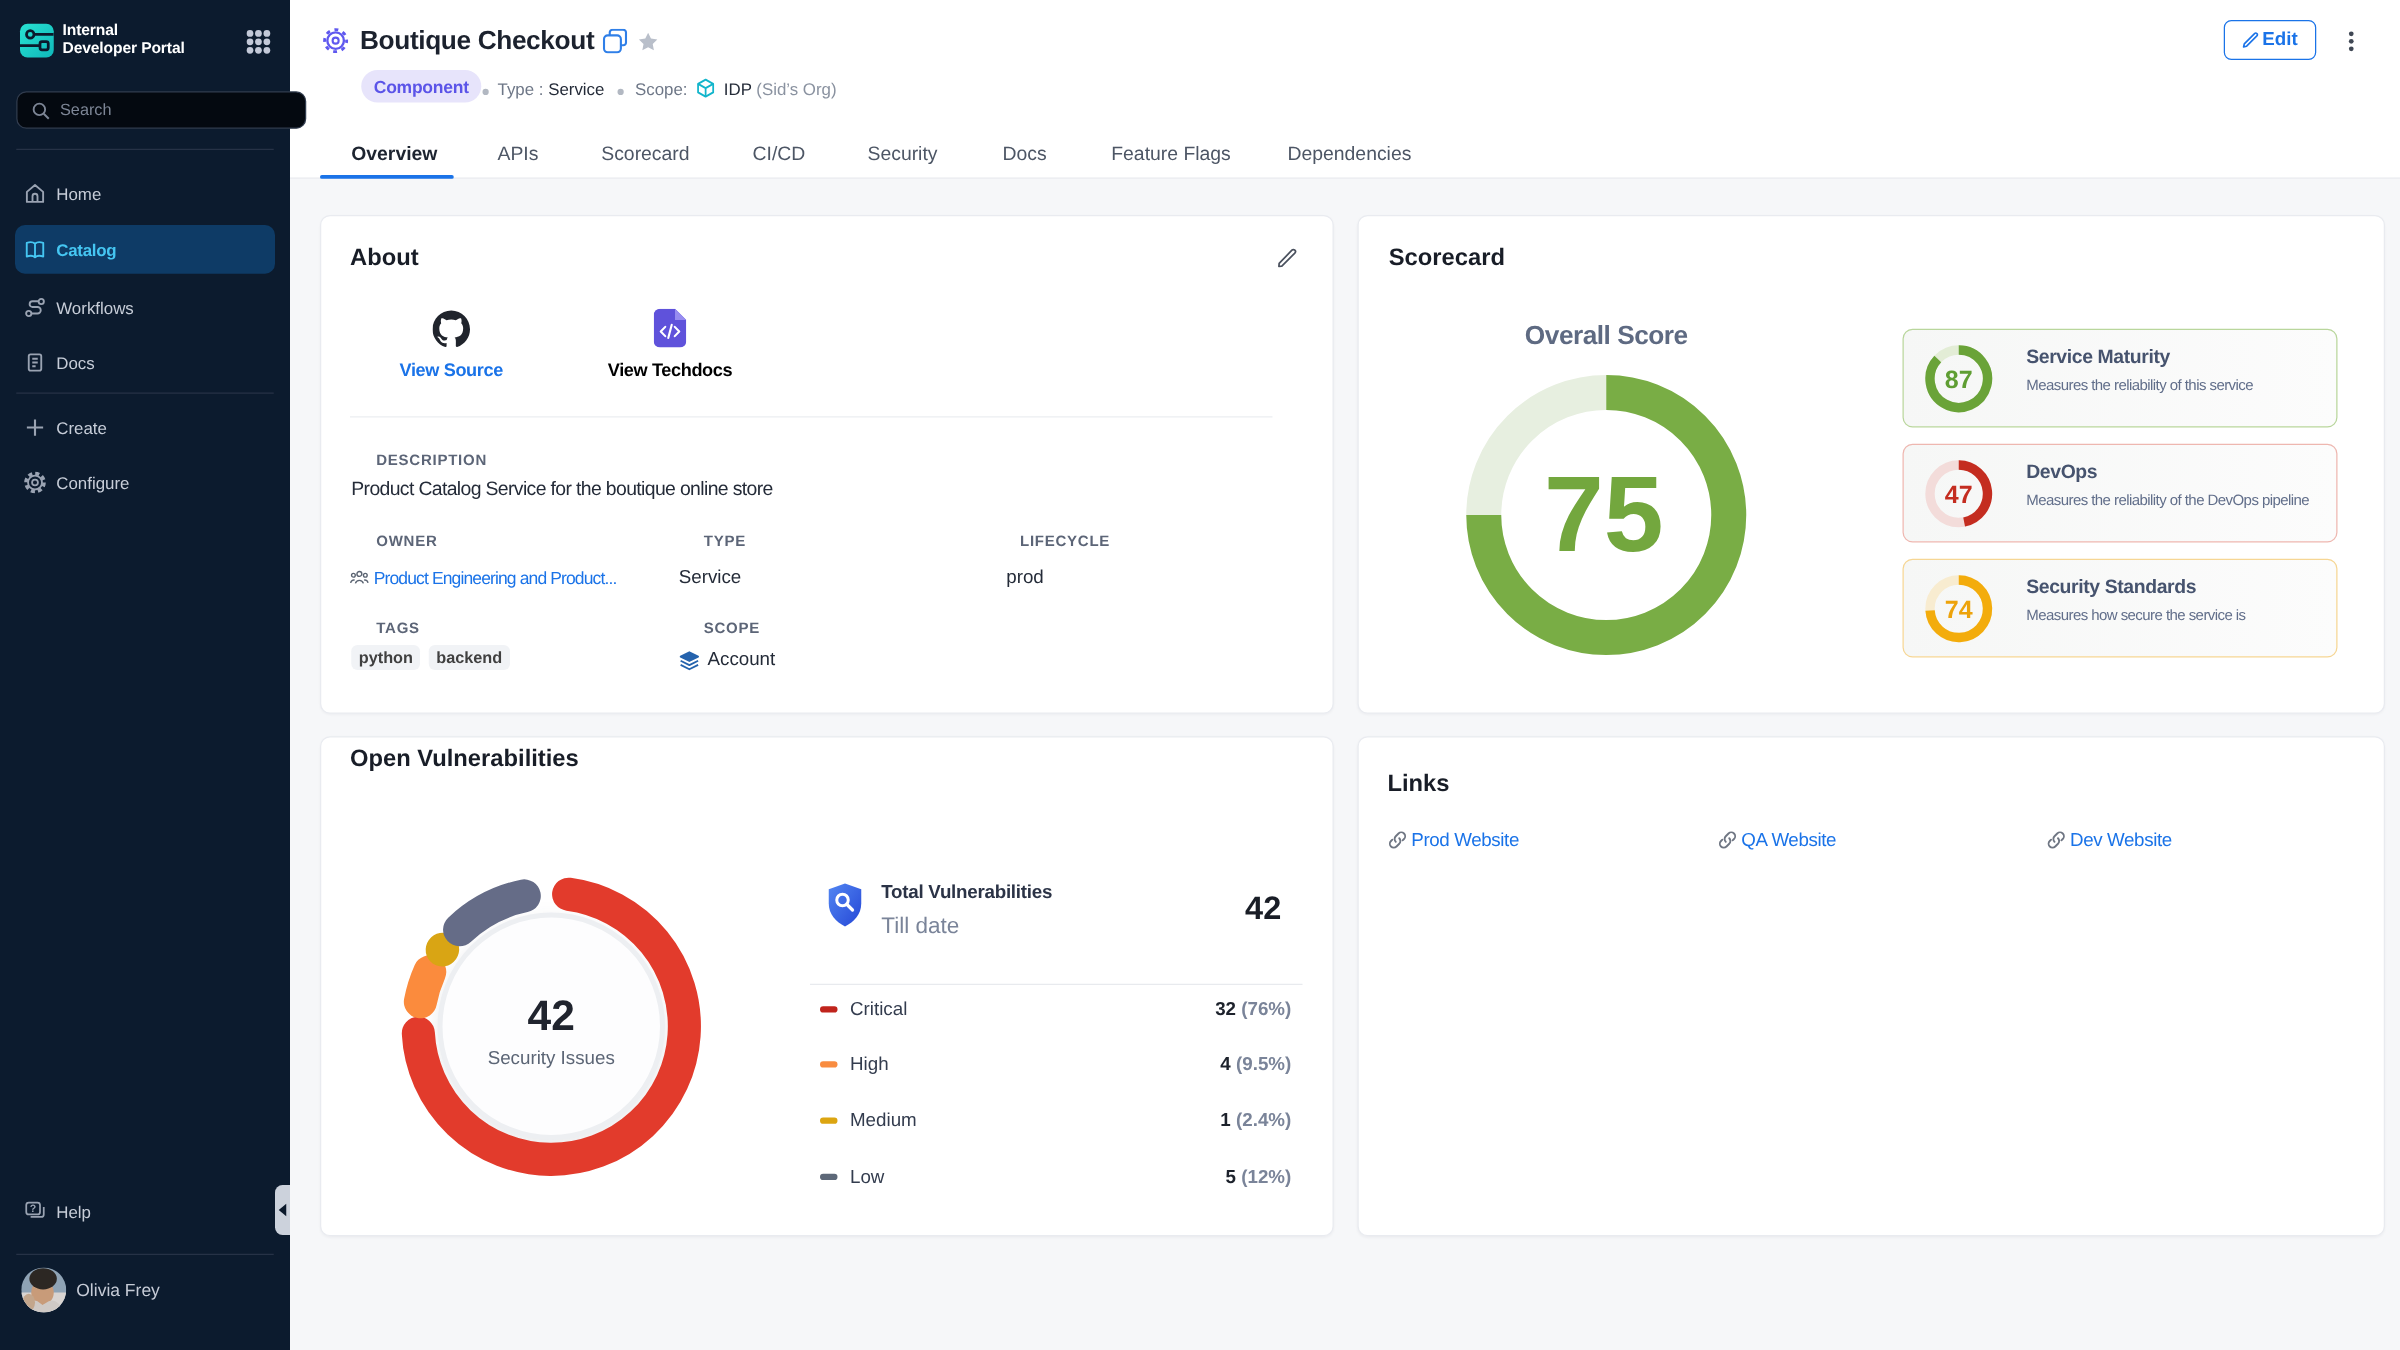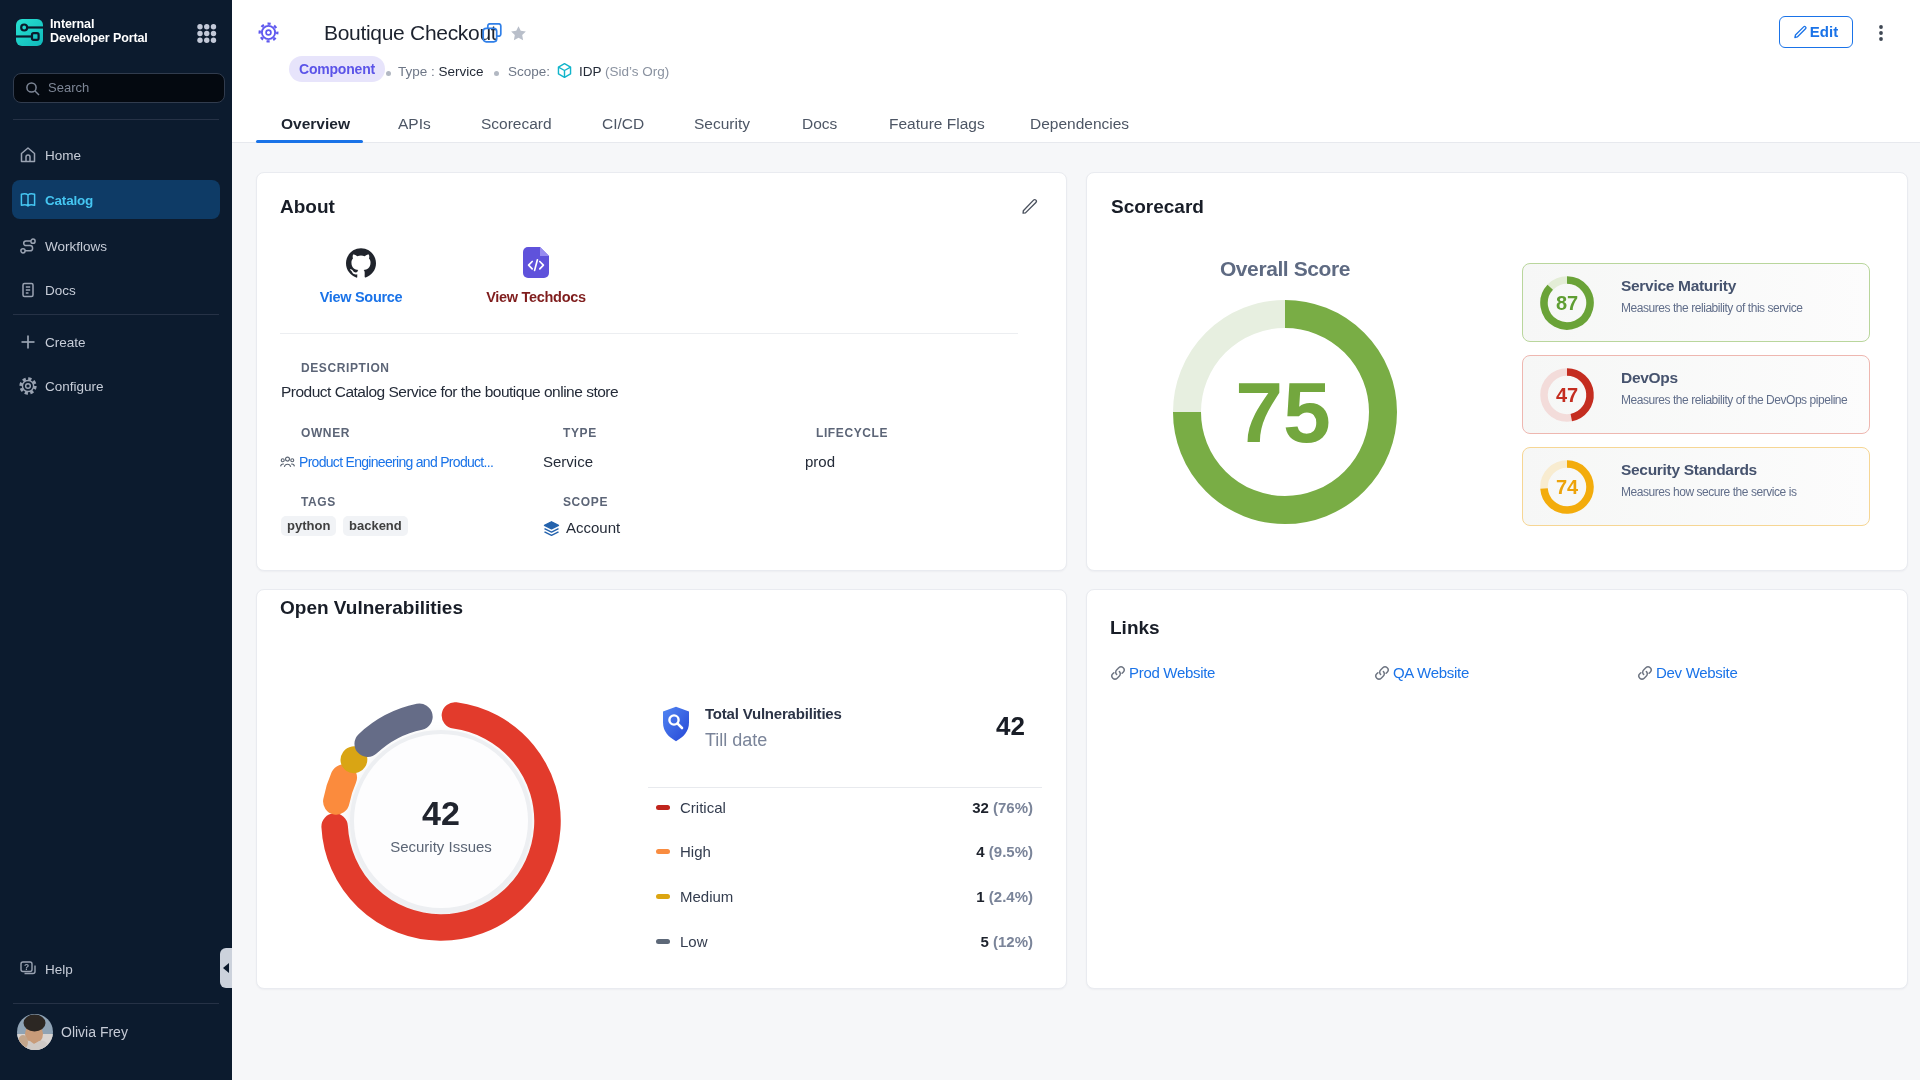--- a/index.html
+++ b/index.html
@@ -3,29 +3,29 @@
 <meta charset="utf-8">
 <style>
 * { margin:0; padding:0; box-sizing:border-box; }
 html,body { width:1920px; height:1080px; overflow:hidden; font-family:"Liberation Sans", sans-serif; background:#f6f7f9; }
 .abs { position:absolute; }
 
 #sidebar { position:absolute; left:0; top:0; width:232px; height:1080px; background:#0c1b2e; z-index:5; }
 #logo { position:absolute; left:16px; top:19px; width:27px; height:27px; border-radius:6px; background:linear-gradient(135deg,#29e2d2,#0fb8ba); }
 #brand { position:absolute; left:50px; top:17px; color:#fff; font-size:12.5px; font-weight:700; line-height:14px; letter-spacing:-0.1px; }
 #griddots { position:absolute; left:197px; top:23px; }
-#searchbox { position:absolute; left:13px; top:73px; width:212px; height:30px; background:#040910; border:1px solid #313c4e; border-radius:8px; color:#7d8696; font-size:13px; line-height:28px; padding-left:34px; }
+#searchbox { position:absolute; left:13px; top:73px; width:232px; height:30px; background:#040910; border:1px solid #313c4e; border-radius:8px; color:#7d8696; font-size:13px; line-height:28px; padding-left:34px; }
 .sdiv { position:absolute; left:13px; width:206px; height:1px; background:#263246; }
 .nav { position:absolute; left:0; width:232px; height:38px; color:#c7cdd8; font-size:13.5px; }
 .nav .ic { position:absolute; left:19px; top:10px; }
 .nav .lb { position:absolute; left:45px; top:11px; line-height:17px; }
 #catalog-sel { position:absolute; left:12px; top:180px; width:208px; height:39px; background:#0e3b66; border-radius:8px; }
 
 #header { position:absolute; left:232px; top:0; width:1688px; height:143px; background:#ffffff; border-bottom:1px solid #e7e9ee; z-index:2; }
-#title { position:absolute; left:288px; top:21px; font-size:21px; font-weight:400; color:#1c222e; letter-spacing:-0.3px;margin-left:36px; }
+#title { position:absolute; left:288px; top:21px; font-size:21px; font-weight:700; color:#1c222e; letter-spacing:-0.3px; }
 #chip { position:absolute; left:289px; top:56px; height:26px; padding:0 10px; line-height:26px; background:#e7e4fb; border-radius:13px; color:#5b54e8; font-size:14px; font-weight:700; letter-spacing:-0.2px; }
 .meta { position:absolute; top:64px; font-size:13.5px; color:#6e7787; }
 .meta b { color:#242b38; font-weight:400; }
 .dotsep { position:absolute; width:5px; height:5px; border-radius:2.5px; background:#b2b8c2; }
 #editbtn { position:absolute; left:1779px; top:16px; width:74px; height:32px; border:1.5px solid #1a73e8; border-radius:6px; color:#1a73e8; font-size:15px; font-weight:700; text-align:center; line-height:29px; }
 
 .tab { position:absolute; top:115px; font-size:15.5px; color:#4d5665; }
 .tab.active { color:#1d2430; font-weight:700; }
 #tabline { position:absolute; left:256px; top:140px; width:107px; height:3px; background:#1a73e8; border-radius:2px; }
 
@@ -232,21 +232,21 @@
   <div class="abs" style="left:69px;top:146px;width:120px;text-align:center;font-size:14.5px;font-weight:700;color:#1a73e8;letter-spacing:-0.3px">View Source</div>
   <svg class="abs" style="left:291px;top:104px" width="26" height="31" viewBox="0 0 26 31">
     <path d="M5 0 H17 L26 9 V26 a5 5 0 0 1-5 5 H5 a5 5 0 0 1-5-5 V5 a5 5 0 0 1 5-5 Z" fill="#5f52db"></path>
     <path d="M17 0 L26 9 H17 Z" fill="#978cf0"></path>
     <g fill="none" stroke="#fff" stroke-width="1.7" stroke-linecap="round" stroke-linejoin="round">
       <path d="M9.2 14.5 l-3.6 3.7 3.6 3.7"></path>
       <path d="M16.8 14.5 l3.6 3.7 -3.6 3.7"></path>
       <path d="M14.4 12.8 l-2.8 10.6"></path>
     </g>
   </svg>
-  <div class="abs" style="left:244px;top:146px;width:120px;text-align:center;font-size:14.5px;font-weight:700;color:#7f1d1d;letter-spacing:-0.3px">View Techdocs</div>
+  <div class="abs" style="left:244px;top:146px;width:120px;text-align:center;font-size:14.5px;font-weight:700;color:#000000;letter-spacing:-0.3px">View Techdocs</div>
   <div class="abs" style="left:48px;top:190px;width:738px;height:1px;background:#eceef1"></div>
   <div class="lbl" style="left:49px;top:218px">DESCRIPTION</div>
   <div class="val" style="left:49px;top:240px;font-size:15.5px;letter-spacing:-0.5px">Product Catalog Service for the boutique online store</div>
   <div class="lbl" style="left:49px;top:283px">OWNER</div>
   <div class="lbl" style="left:311px;top:283px">TYPE</div>
   <div class="lbl" style="left:564px;top:283px">LIFECYCLE</div>
   <svg class="abs" style="left:48px;top:312px" width="15" height="14" viewBox="0 0 16 15">
       <g fill="none" stroke="#5b6472" stroke-width="1.2">
         <circle cx="8" cy="4.4" r="2.1"></circle>
         <path d="M4.6 12.6 a3.5 3.5 0 0 1 6.8 0"></path>

